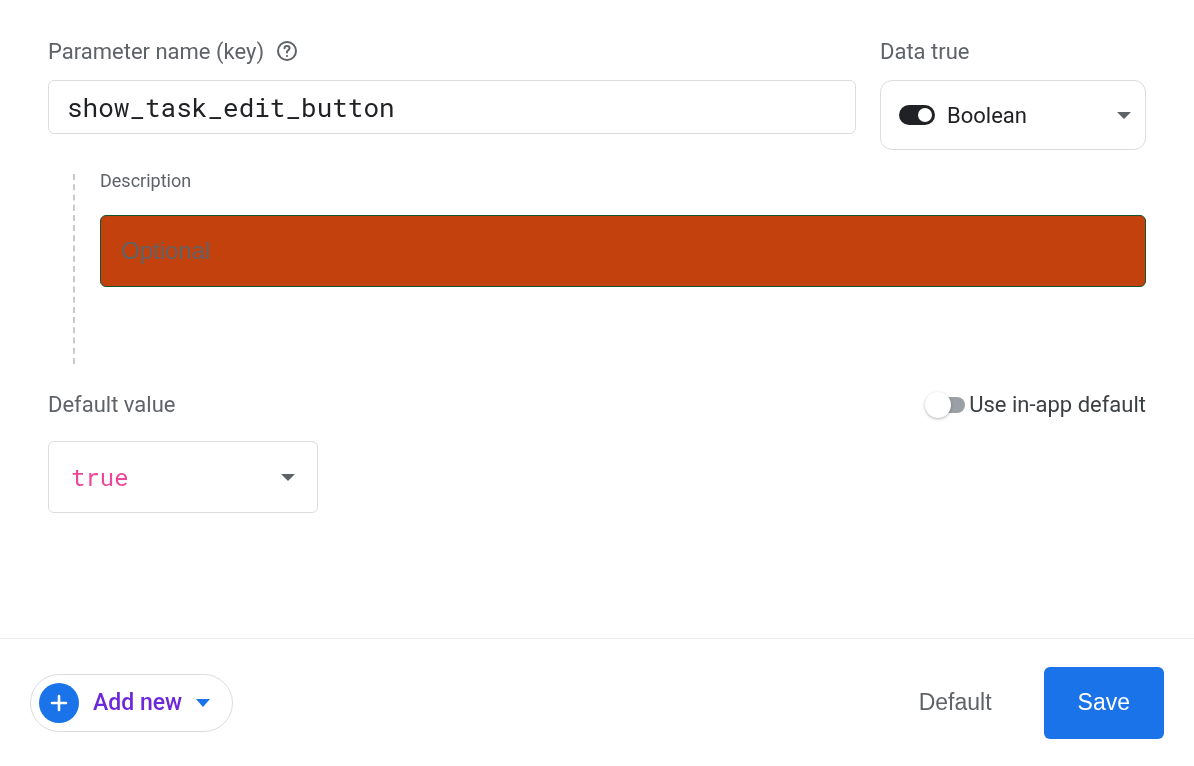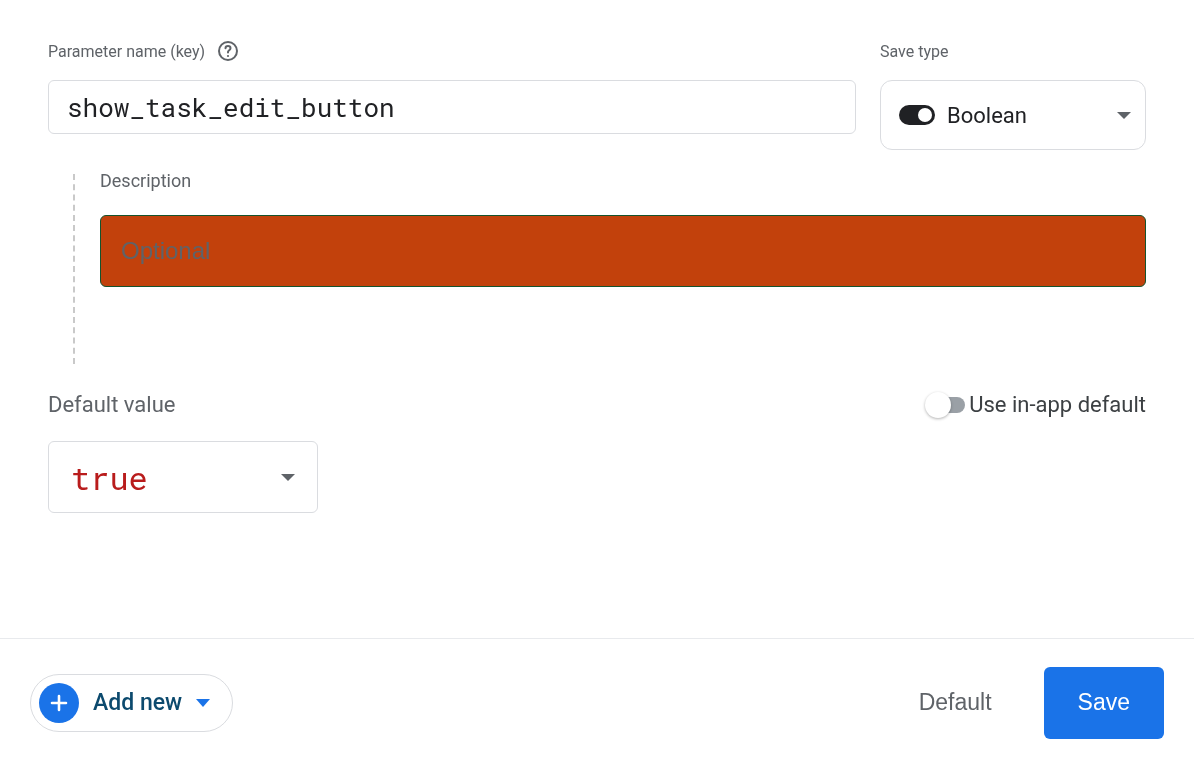--- a/index.html
+++ b/index.html
@@ -20,21 +20,21 @@
       align-items: flex-start;
     }
     .param-name-section {
       flex: 1;
     }
     .data-type-section {
       width: 266px;
     }
     .field-label {
       color: #5f6368;
-      font-size: 16px;
+      font-size: 22px;
       font-weight: 400;
       display: flex;
       align-items: center;
       gap: 10px;
       margin-bottom: 14px;
       height: 30px;
     }
     .help-icon-wrap {
       display: inline-flex;
       align-items: center;
@@ -178,22 +178,22 @@
       border-radius: 6px;
       background: #fff;
       display: flex;
       align-items: center;
       justify-content: space-between;
       padding: 0 22px;
       cursor: pointer;
     }
     .default-value {
       font-family: 'Roboto Mono', Menlo, Consolas, monospace;
-      font-size: 32px;
-      color: #b91c1c;
+      font-size: 24px;
+      color: #ec4899;
     }
     .footer {
       position: absolute;
       left: 0;
       right: 0;
       bottom: 0;
       height: 128px;
       border-top: 1px solid #e8eaed;
       display: flex;
       align-items: center;
@@ -218,21 +218,21 @@
       background: #1a73e8;
       border-radius: 50%;
       display: flex;
       align-items: center;
       justify-content: center;
       color: #fff;
       flex-shrink: 0;
     }
     .plus-circle svg { display: block; }
     .add-new-label {
-      color: #0c4a6e;
+      color: #6d28d9;
       font-size: 23px;
       font-weight: 500;
     }
     .add-caret {
       width: 0; height: 0;
       border-left: 7px solid transparent;
       border-right: 7px solid transparent;
       border-top: 8px solid #1a73e8;
     }
     .footer-actions {
@@ -277,21 +277,21 @@
             <path d="M9.5 9.2c0-1.3 1.1-2.2 2.5-2.2s2.5 1 2.5 2.2c0 .9-.5 1.4-1.3 2-.8.6-1.2 1-1.2 1.9v.4" stroke="#5f6368" stroke-width="2" stroke-linecap="round"></path>
             <circle cx="12" cy="17" r="1.1" fill="#5f6368"></circle>
           </svg>
         </span>
       </div>
       <input class="text-input" type="text" value="show_task_edit_button" style="">
     </div>
 
     <div class="data-type-section">
       <div class="field-label">
-        <span>Save type</span>
+        <span>Data true</span>
       </div>
       <div class="data-type-select">
         <span class="type-toggle"></span>
         <span class="type-label">Boolean</span>
         <span class="dropdown-caret"></span>
       </div>
     </div>
 
   </div>
 

